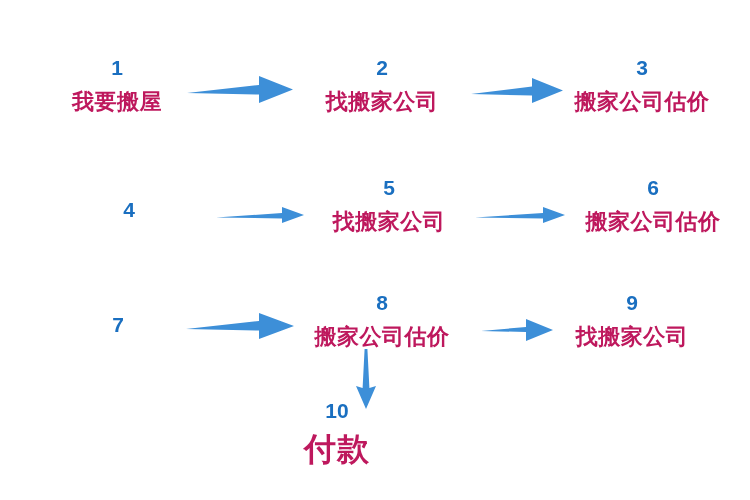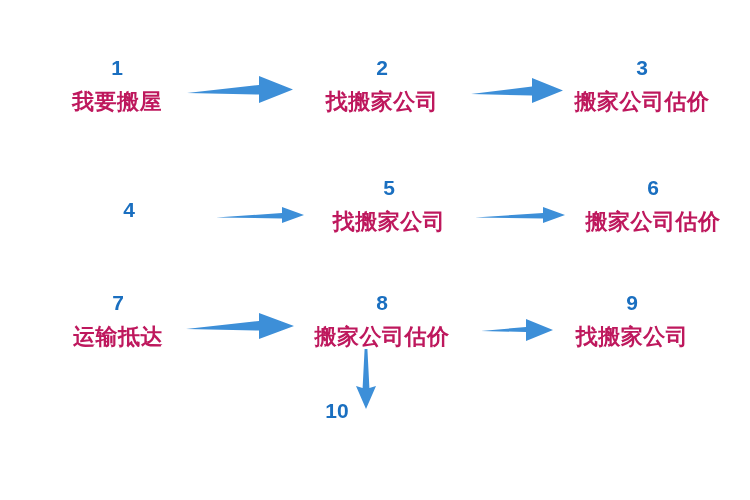--- a/index.html
+++ b/index.html
@@ -166,21 +166,20 @@
       <div class="step-number">6</div>
       <div class="step-label">搬家公司估价</div>
     </div>
   </div>
 
   <div class="row" id="row-3">
     <div class="sp" style="width:58px"></div>
 
     <div class="step" style="width:120px">
       <div class="step-number">7</div>
-      <div class="step-label">运输抵达</div>
     </div>
 
     <div class="arrow-cell" style="width:124px">
       <svg width="112" height="32" viewBox="0 0 112 32" aria-hidden="true">
         <path d="M2 19 L75 11 L75 3 L110 16 L75 29 L75 20.5 Z" fill="#3d8fd8"></path>
       </svg>
     </div>
 
     <div class="step" style="width:160px">
       <div class="step-number">8</div>
@@ -200,15 +199,16 @@
   </div>
 
   <div id="down-arrow-wrap">
     <svg width="44" height="62" viewBox="0 0 44 62" aria-hidden="true">
       <path d="M20.6 1 L23.4 1 L25.4 40 L32 38 L22 61 L12 38 L18.6 40 Z" fill="#3d8fd8"></path>
     </svg>
   </div>
 
   <div id="final-step">
     <div class="step-number">10</div>
+    <div class="step-label">付款</div>
   </div>
 
 </div>
 
 </body></html>

